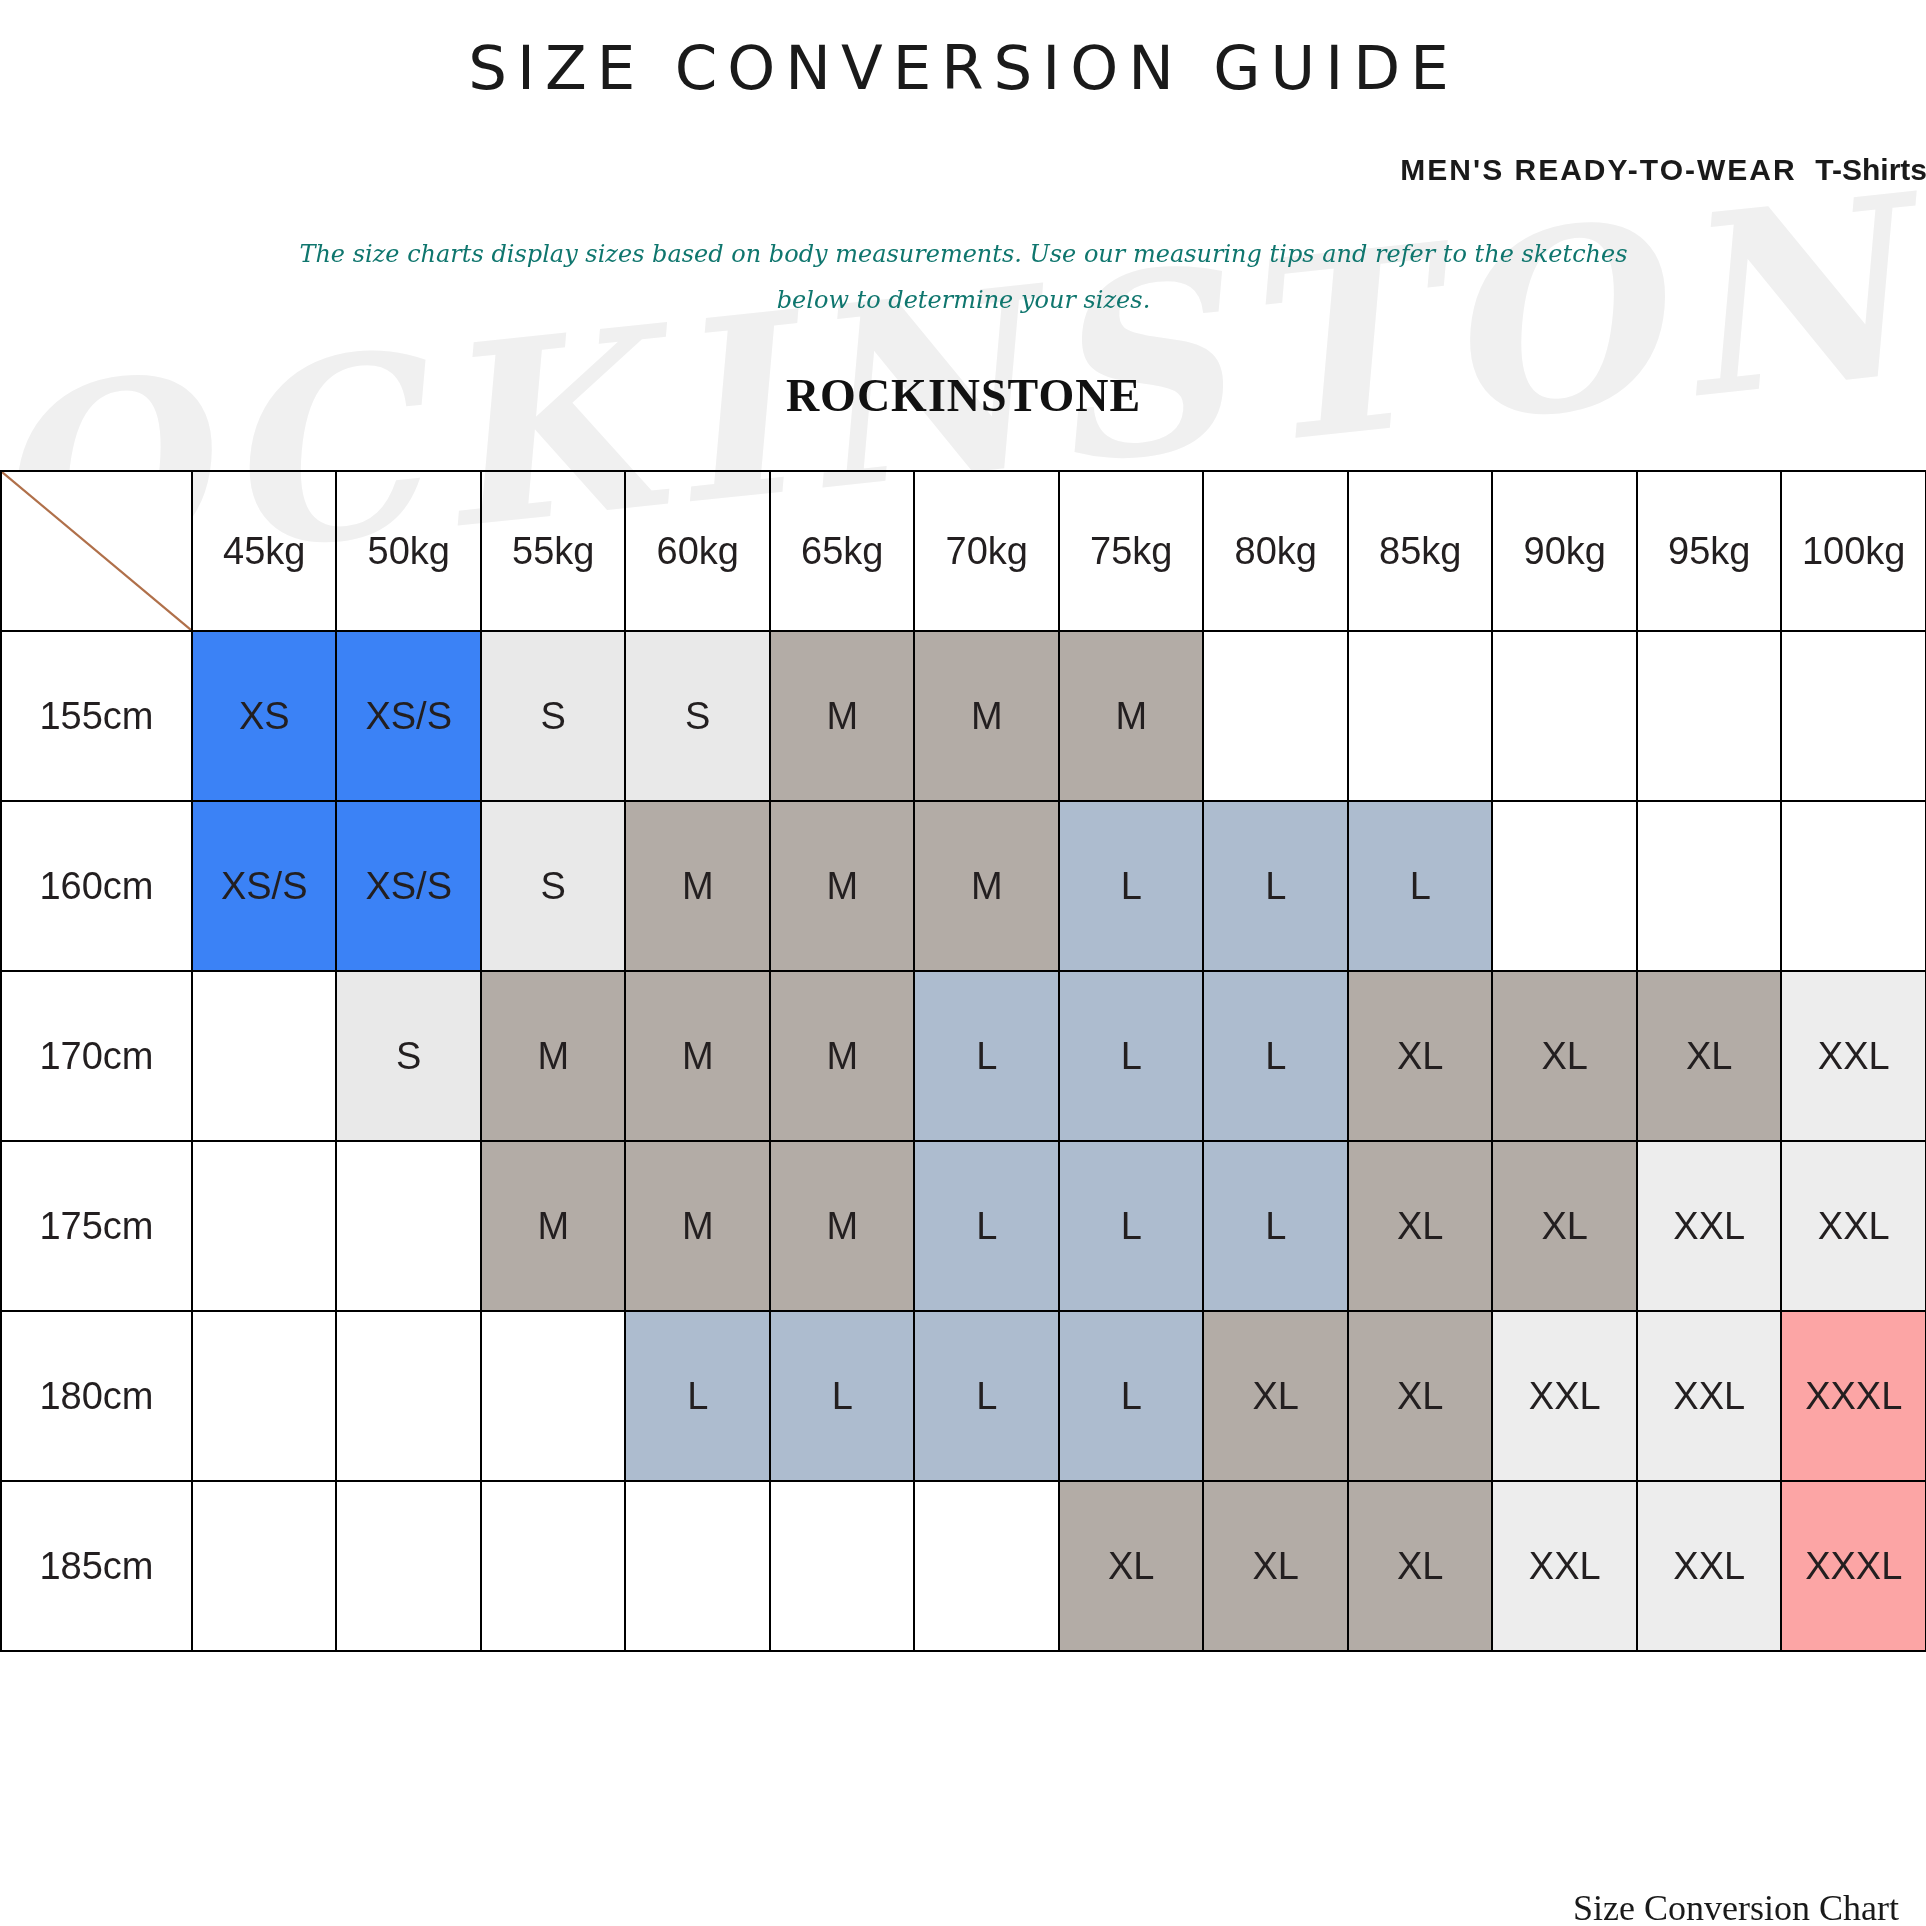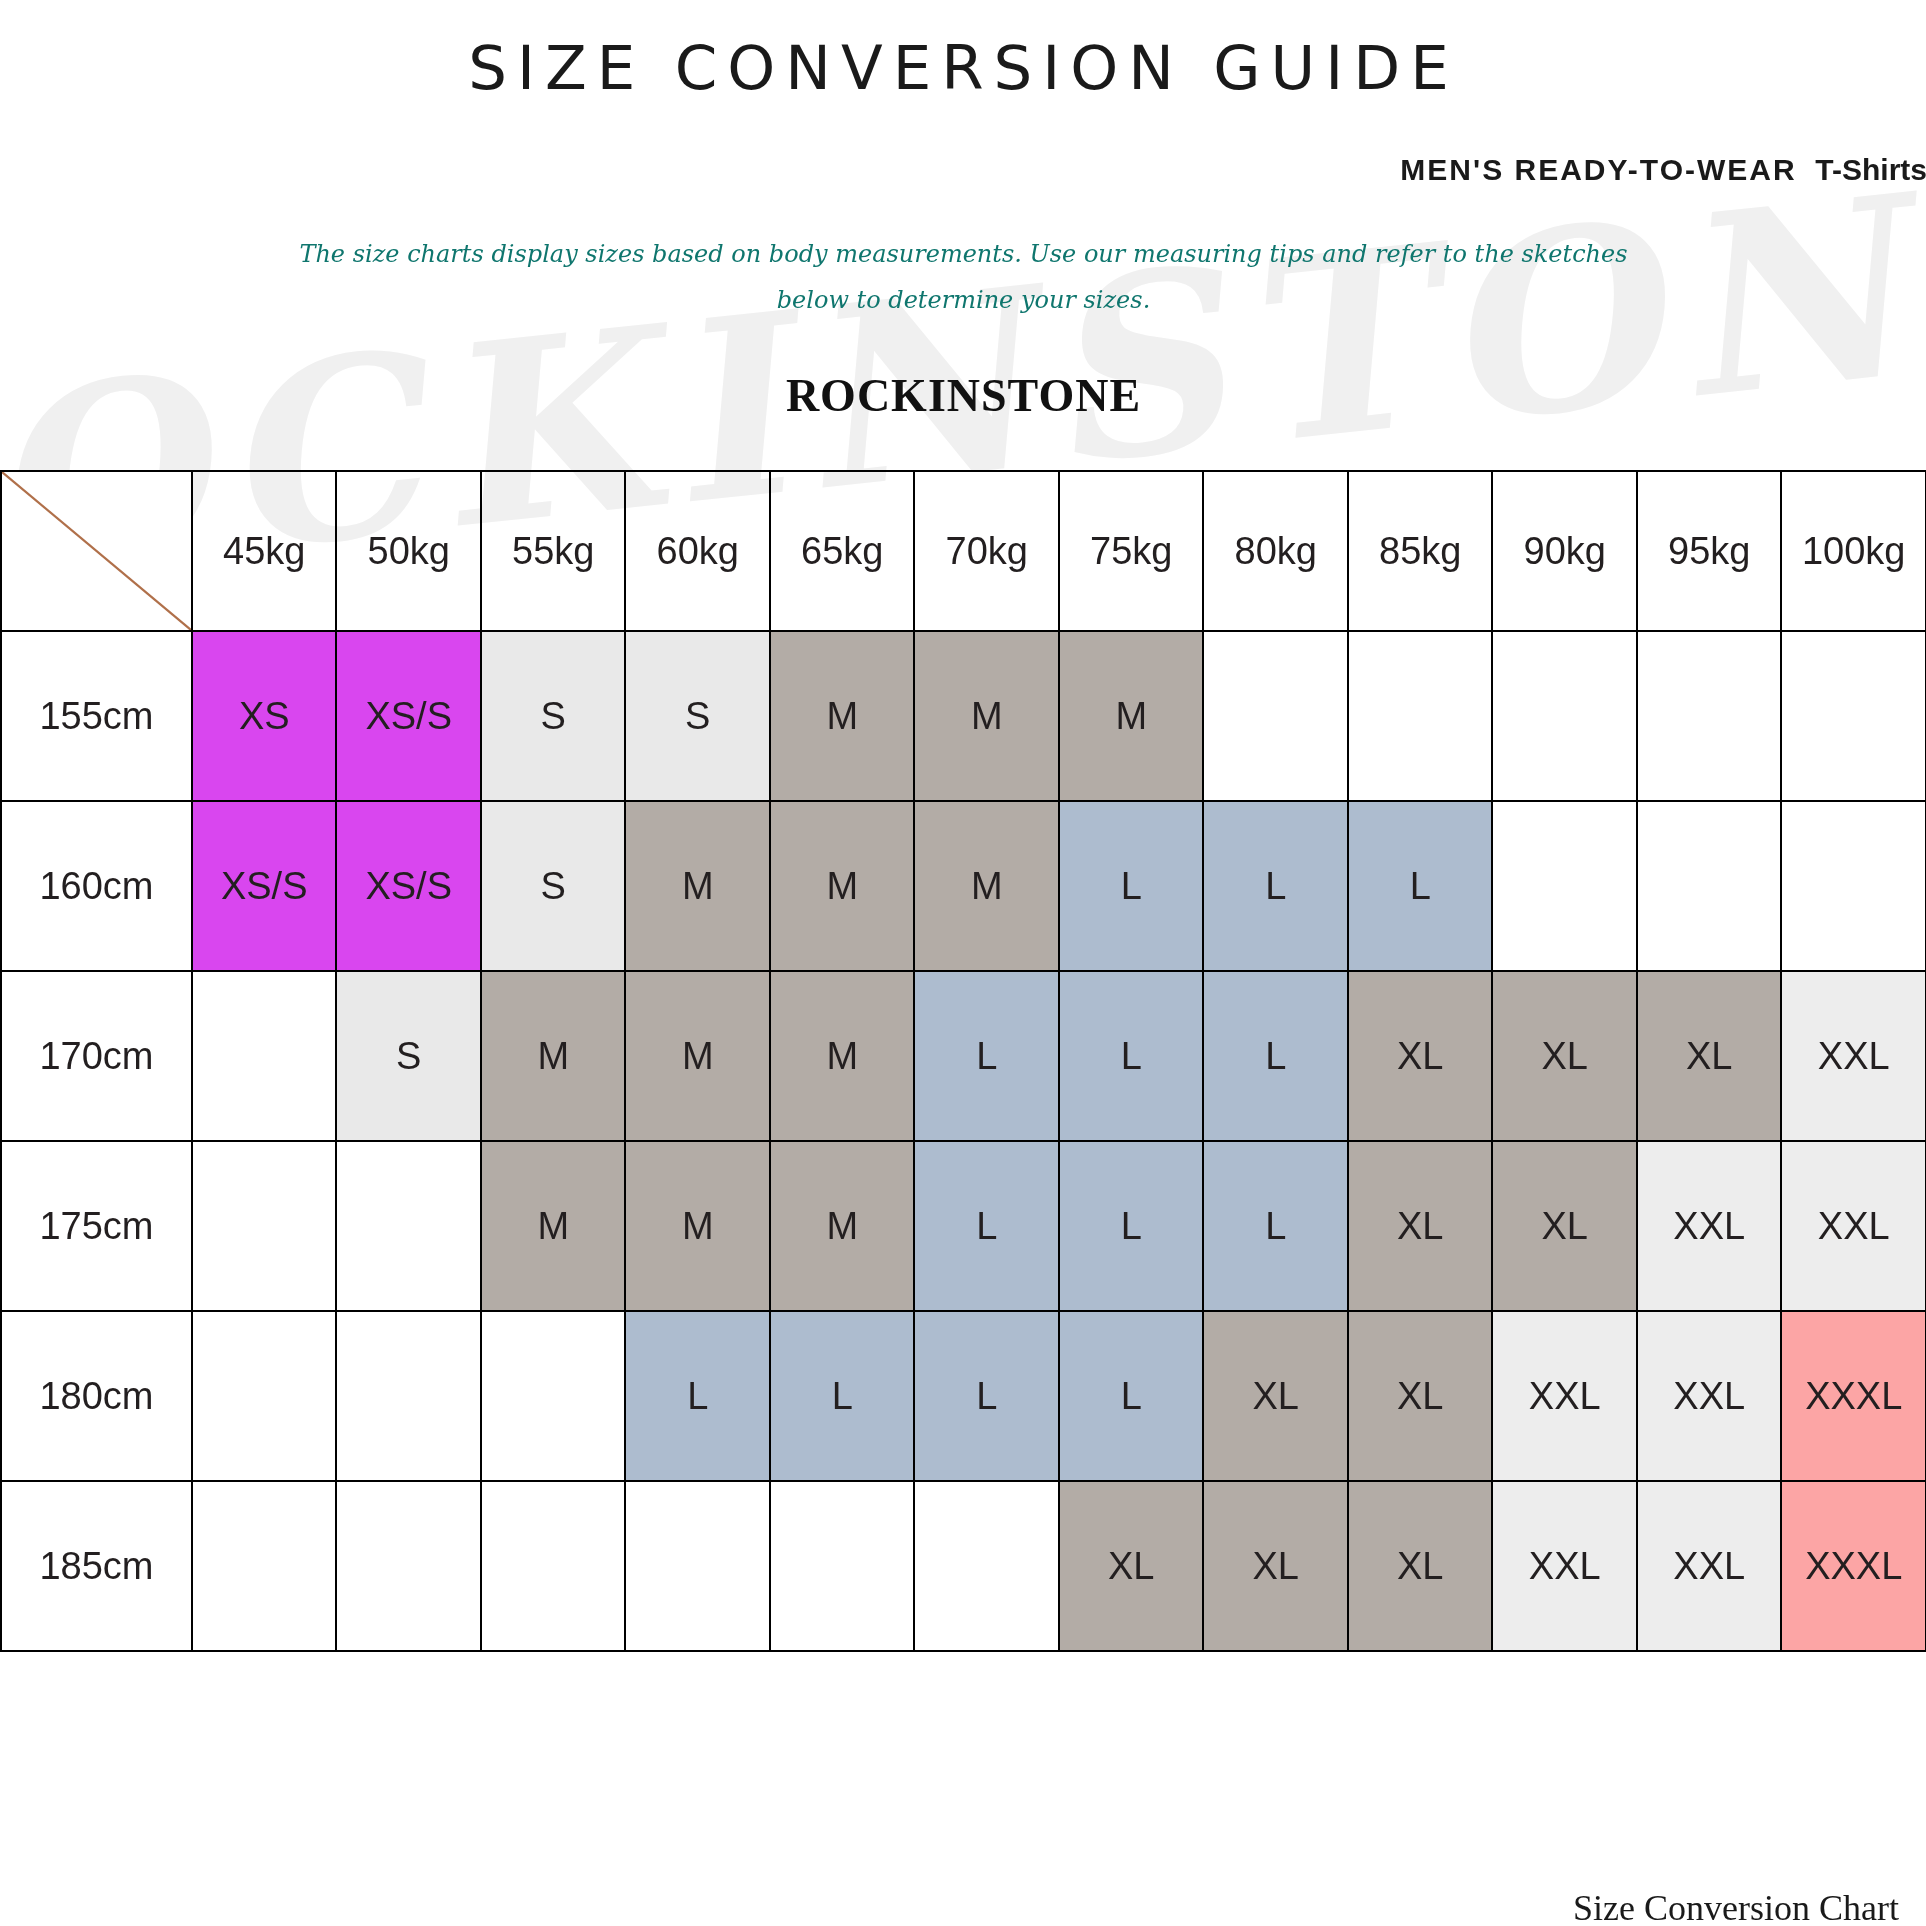--- a/index.html
+++ b/index.html
@@ -113,21 +113,21 @@
   td.corner .slash {
     position: absolute;
     left: 0; top: 0;
     width: 100%; height: 100%;
   }
   td.rowlabel {
     font-size: 40px;
     background: #fff;
   }
   .c-empty { background: #ffffff; }
-  .c-xs    { background: #d946ef; }
+  .c-xs    { background: #3b82f6; }
   .c-s     { background: #e9e9e9; }
   .c-m     { background: #b3aca6; }
   .c-l     { background: #adbccf; }
   .c-xl    { background: #b3aca6; }
   .c-xxl   { background: #ededed; }
   .c-xxxl  { background: #fca5a5; }
   .footer {
     position: absolute;
     right: 28px;
     bottom: 16px;

